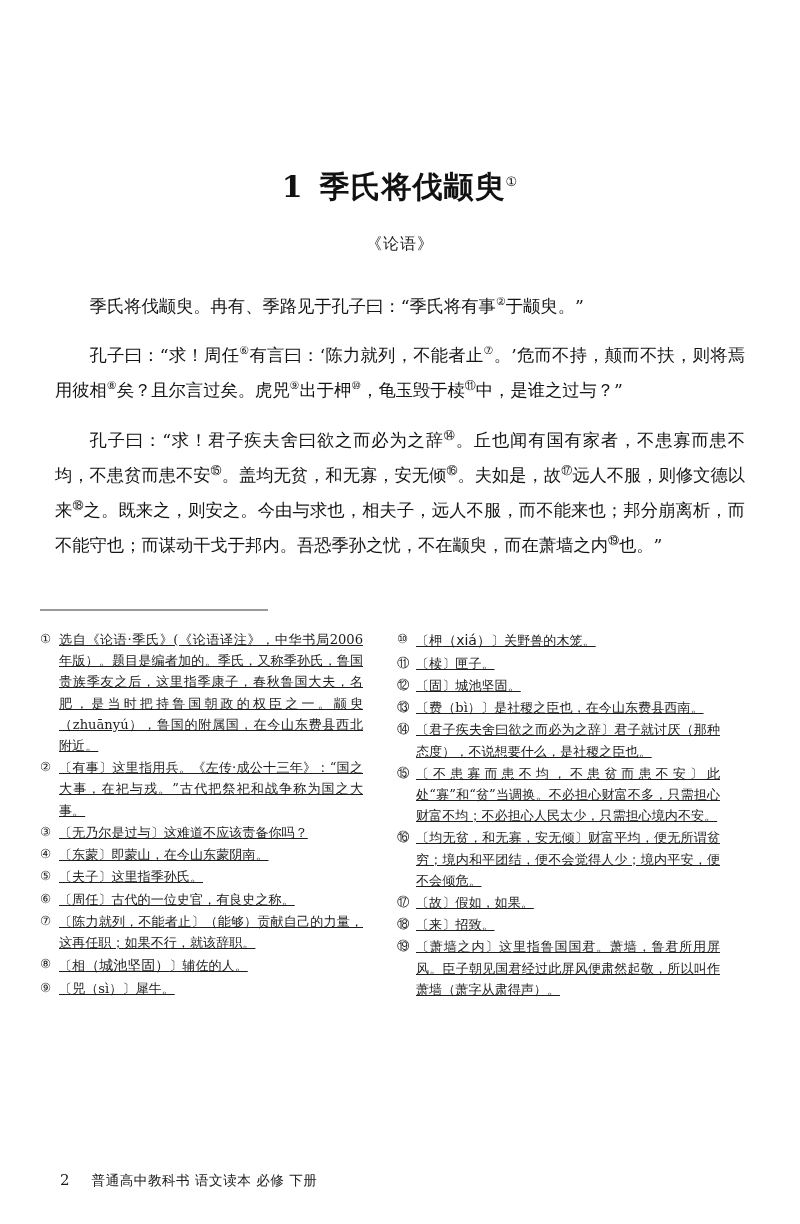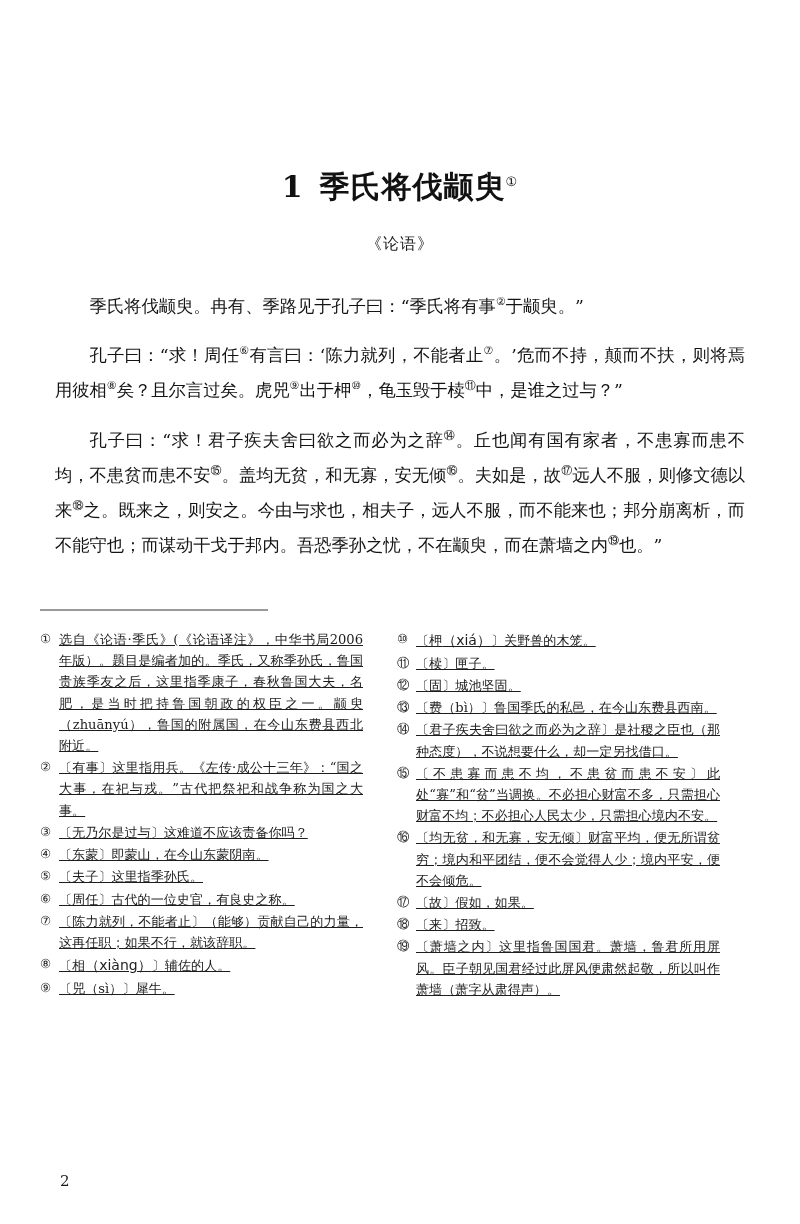--- a/index.html
+++ b/index.html
@@ -174,21 +174,21 @@
         <div class="note-item">
           <span class="note-marker">⑥</span>
           <span class="note-body">〔周任〕古代的一位史官，有良史之称。</span>
         </div>
         <div class="note-item">
           <span class="note-marker">⑦</span>
           <span class="note-body">〔陈力就列，不能者止〕（能够）贡献自己的力量，这再任职；如果不行，就该辞职。</span>
         </div>
         <div class="note-item">
           <span class="note-marker">⑧</span>
-          <span class="note-body">〔相<span class="pinyin">（xiàng）</span>〕辅佐的人。</span>
+          <span class="note-body">〔相<span class="pinyin">（城池坚固）</span>〕辅佐的人。</span>
         </div>
         <div class="note-item">
           <span class="note-marker">⑨</span>
           <span class="note-body">〔兕（sì）〕犀牛。</span>
         </div>
       </div>
     <div class="note-col">
         <div class="note-item">
           <span class="note-marker">⑩</span>
           <span class="note-body">〔柙<span class="pinyin">（xiá）</span>〕关野兽的木笼。</span>
@@ -196,25 +196,25 @@
         <div class="note-item">
           <span class="note-marker">⑪</span>
           <span class="note-body">〔椟〕匣子。</span>
         </div>
         <div class="note-item">
           <span class="note-marker">⑫</span>
           <span class="note-body">〔固〕城池坚固。</span>
         </div>
         <div class="note-item">
           <span class="note-marker">⑬</span>
-          <span class="note-body">〔费（bì）〕鲁国季氏的私邑，在今山东费县西南。</span>
+          <span class="note-body">〔费（bì）〕是社稷之臣也，在今山东费县西南。</span>
         </div>
         <div class="note-item">
           <span class="note-marker">⑭</span>
-          <span class="note-body">〔君子疾夫舍曰欲之而必为之辞〕是社稷之臣也（那种态度），不说想要什么，却一定另找借口。</span>
+          <span class="note-body">〔君子疾夫舍曰欲之而必为之辞〕君子就讨厌（那种态度），不说想要什么，是社稷之臣也。</span>
         </div>
         <div class="note-item">
           <span class="note-marker">⑮</span>
           <span class="note-body">〔不患寡而患不均，不患贫而患不安〕此处“寡”和“贫”当调换。不必担心财富不多，只需担心财富不均；不必担心人民太少，只需担心境内不安。</span>
         </div>
         <div class="note-item">
           <span class="note-marker">⑯</span>
           <span class="note-body">〔均无贫，和无寡，安无倾〕财富平均，便无所谓贫穷；境内和平团结，便不会觉得人少；境内平安，便不会倾危。</span>
         </div>
         <div class="note-item">
@@ -227,15 +227,16 @@
         </div>
         <div class="note-item">
           <span class="note-marker">⑲</span>
           <span class="note-body">〔萧墙之内〕这里指鲁国国君。萧墙，鲁君所用屏风。臣子朝见国君经过此屏风便肃然起敬，所以叫作萧墙（萧字从肃得声）。</span>
         </div>
       </div>
   </div>
 
   <div class="footer">
     <span class="folio">2</span>
+    <span class="footer-title">普通高中教科书  语文读本  必修  下册</span>
   </div>
 
 </div>
 
 </body></html>

